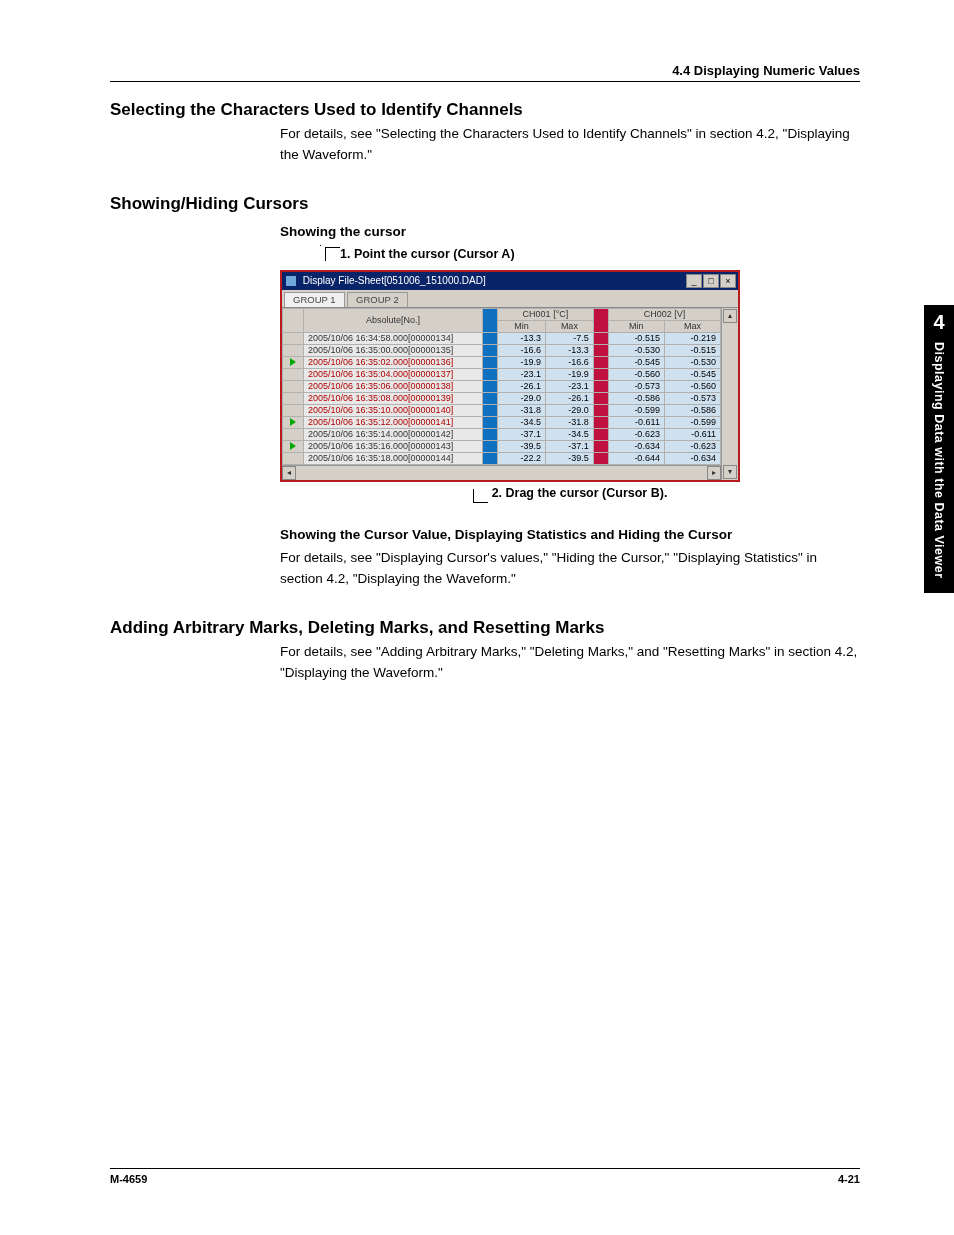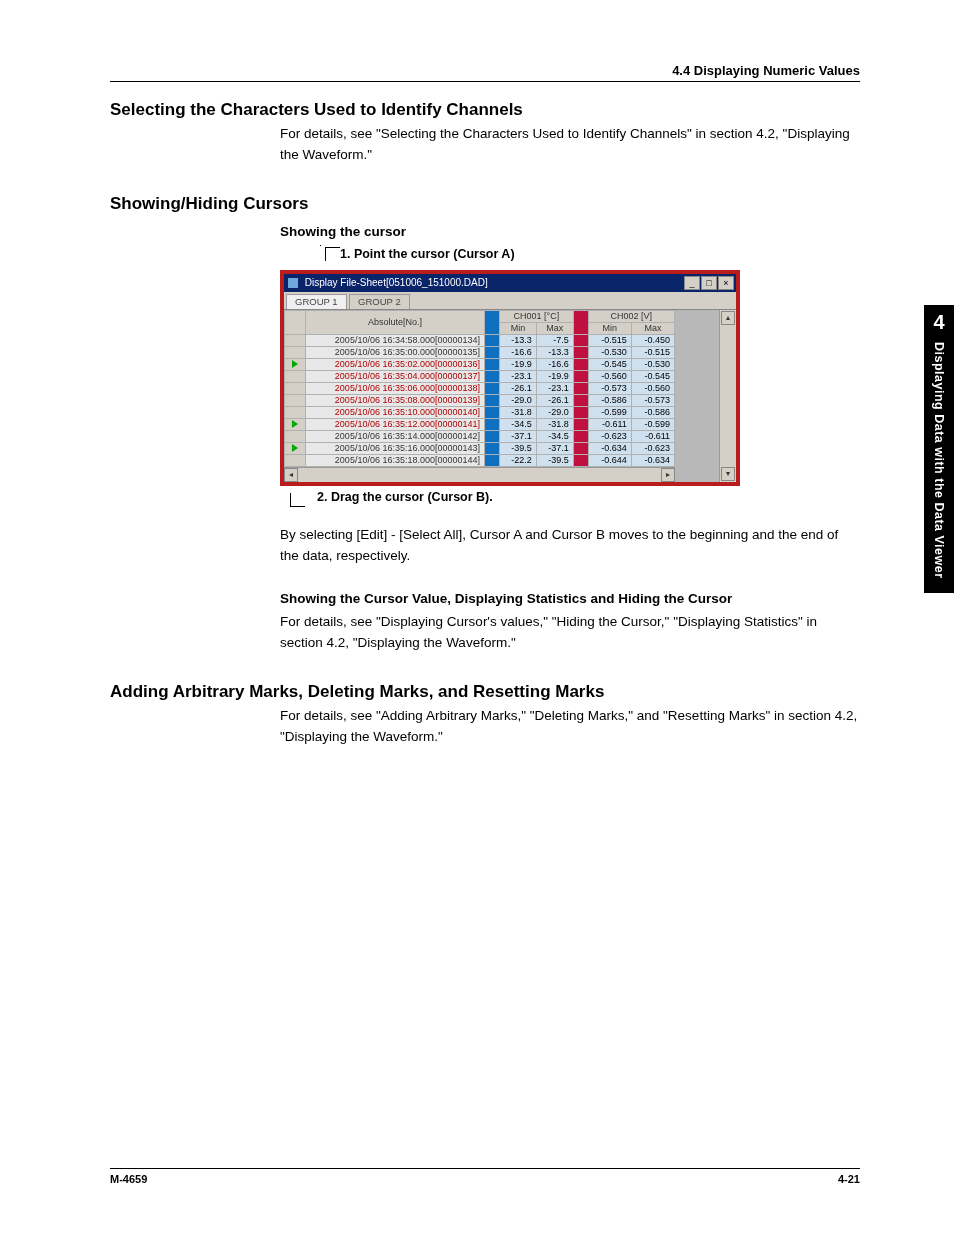--- a/index.html
+++ b/index.html
@@ -49,34 +49,34 @@
     font-weight: bold;
     font-size: 12.5px;
   }
   .callout-top {
     margin-left: 40px;
     display: flex;
     align-items: flex-start;
     gap: 4px;
   }
   .callout-bot {
-    margin-left: 10px;
     display: flex;
     align-items: flex-end;
-    gap: 12px;
+    gap: 4px;
     margin-top: 2px;
+    justify-content: center;
   }
   .screenshot-wrap {
     margin-top: 6px;
     margin-bottom: 2px;
     width: 460px;
     position: relative;
   }
   .win {
-    border: 4px solid #b91c1c;
+    border: 2px solid #b91c1c;
     font-size: 9px;
     line-height: 1;
     background: #b8b8b8;
   }
   .titlebar {
     background: #0a246a;
     color: #fff;
     display: flex;
     justify-content: space-between;
     align-items: center;
@@ -113,21 +113,21 @@
   table.grid th, table.grid td {
     border:1px solid #b0b0b0;
     padding:1px 4px;
     text-align:right;
     white-space:nowrap;
   }
   table.grid th {
     background:#d4d0c8; font-weight:normal; text-align:center;
     color:#333;
   }
-  table.grid td.ts { text-align:right;margin-top:8px; }
+  table.grid td.ts { text-align:left;margin-top:8px; }
   .row-red td.ts { color:#b00000; }
   .row-red td.val { background:#cfe0ef; }
   .row-n td.val { background:#cfe0ef; }
   tr.row-n td.ts { color:#333; }
   .marker-cell { width:12px; background:#d4d0c8; padding:0; }
   .mark-green {
     width:0;height:0;border-top:4px solid transparent;
     border-bottom:4px solid transparent;border-left:6px solid #0a0;
     margin:auto;
   }
@@ -213,21 +213,21 @@
             <span>Display File-Sheet[051006_151000.DAD]</span>
           </div>
           <div class="ctrls">
             <span>_</span><span>□</span><span>×</span>
           </div>
         </div>
         <div class="tabbar">
           <span class="active">GROUP 1</span>
           <span>GROUP 2</span>
         </div>
-        <div style="display:flex;gap:44px;">
+        <div style="display:flex;">
           <div style="flex:1;">
             <table class="grid">
               <tbody>
                   <tr>
                 <th class="marker-cell" rowspan="2"></th>
                 <th rowspan="2" style="width:170px;">Absolute[No.]</th>
                 <th style="width:6px;background:#1070c0;" rowspan="2"></th>
                 <th colspan="2">CH001 [°C]</th>
                 <th style="width:6px;background:#c01040;" rowspan="2"></th>
                 <th colspan="2">CH002 [V]</th>
@@ -241,21 +241,21 @@
               </tbody>
                 <tbody id="grid-body">
                   <tr class="row-n">
                     <td class="marker-cell"></td>
                     <td class="ts">2005/10/06 16:34:58.000[00000134]</td>
                     <td style="background: rgb(16, 112, 192); padding: 0px;"></td>
                     <td class="val">-13.3</td>
                     <td class="val">-7.5</td>
                     <td style="background: rgb(192, 16, 64); padding: 0px;"></td>
                     <td class="val">-0.515</td>
-                    <td class="val">-0.450</td>
+                    <td class="val">-0.219</td>
                   </tr>
                   <tr class="row-n">
                     <td class="marker-cell"></td>
                     <td class="ts">2005/10/06 16:35:00.000[00000135]</td>
                     <td style="background: rgb(16, 112, 192); padding: 0px;"></td>
                     <td class="val">-16.6</td>
                     <td class="val">-13.3</td>
                     <td style="background: rgb(192, 16, 64); padding: 0px;"></td>
                     <td class="val">-0.530</td>
                     <td class="val">-0.515</td>
@@ -372,21 +372,20 @@
     </div>
 
     <div class="callout-bot">
       <div style="display:flex;align-items:flex-end;">
         <div style="width:1px;height:14px;background:#000;"></div>
         <div style="width:14px;height:1px;background:#000;"></div>
       </div>
       <span class="callout">2. Drag the cursor (Cursor B).</span>
     </div>
 
-    <div style="margin-top:18px;">By selecting [Edit] - [Select All], Cursor A and Cursor B moves to the beginning and the end of the data, respectively.</div>
 
     <div class="sub-bold" style="margin-top:22px;">Showing the Cursor Value, Displaying Statistics and Hiding the Cursor</div>
     <div>For details, see "Displaying Cursor's values," "Hiding the Cursor," "Displaying Statistics" in section 4.2, "Displaying the Waveform."</div>
   </div>
 
   <h2 class="section" style="margin-top:28px;">Adding Arbitrary Marks, Deleting Marks, and Resetting Marks</h2>
   <div class="body-text">For details, see "Adding Arbitrary Marks," "Deleting Marks," and "Resetting Marks" in section 4.2, "Displaying the Waveform."</div>
 </div>
 
 <div class="side-tab">

